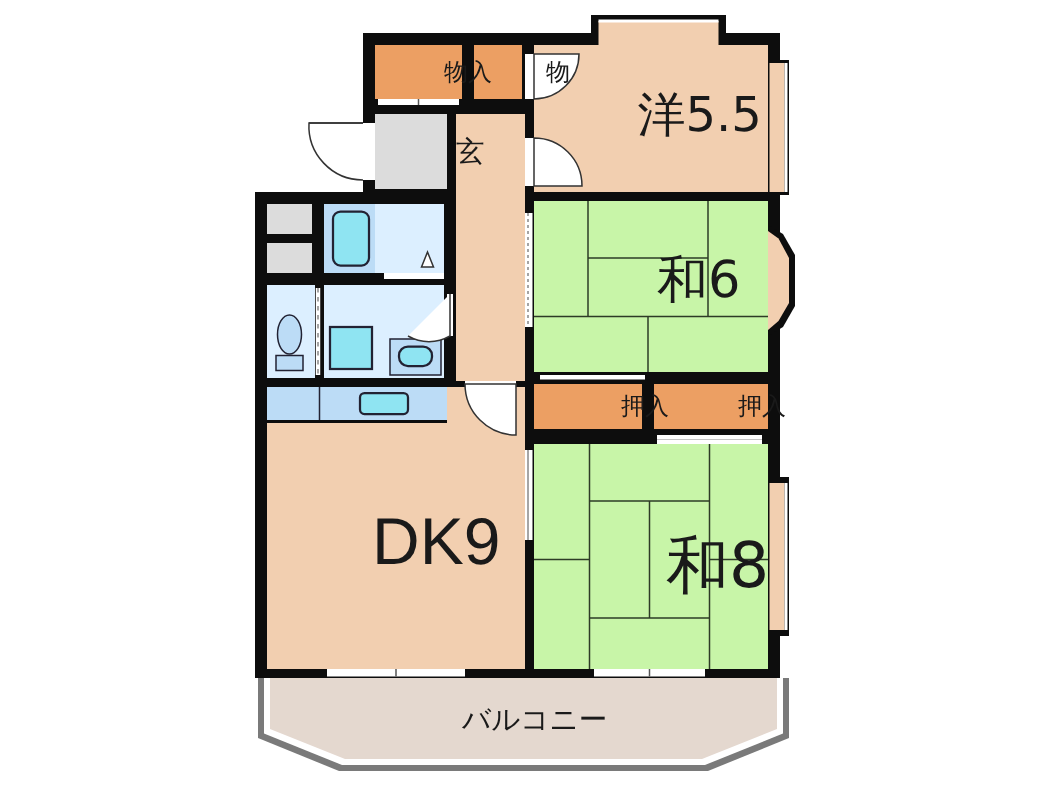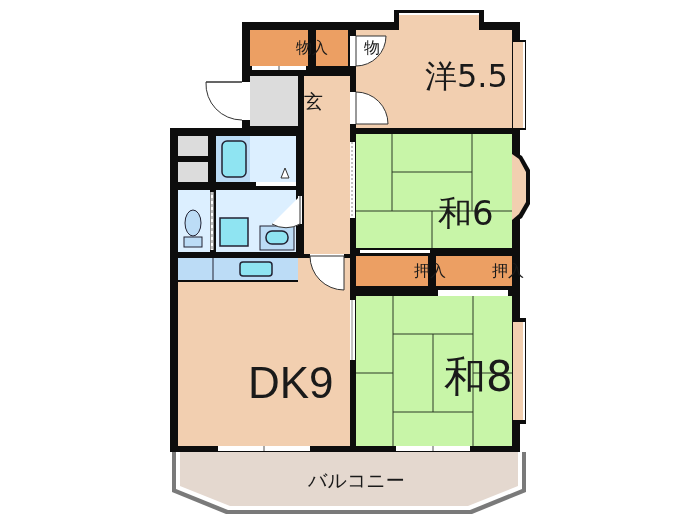--- a/index.html
+++ b/index.html
@@ -1,20 +1,20 @@
 <!DOCTYPE html>
 <html><head>
   <meta charset="utf-8">
   <style>
     html, body { margin: 0; padding: 0; background: #ffffff; }
     body { width: 700px; height: 525px; position: relative; overflow: hidden; font-family: "DejaVu Sans", sans-serif; }
     #plan { position: absolute; left: 0; top: 0; width: 700px; height: 525px; }
     .lbl { position: absolute; color: #1a1a1a; white-space: nowrap; line-height: 1; text-align: left; padding-left: 40px; }
     .lbl-big { font-size: 38px; }
-    .lbl-dk { font-size: 44px; font-family: "Liberation Sans", sans-serif; margin-top: 21px; }
+    .lbl-dk { font-size: 44px; font-family: "Liberation Sans", sans-serif; }
     .lbl-small { font-size: 16px; }
     .lbl-genkan { font-size: 19px; }
     .lbl-balcony { font-size: 19px; }
   </style>
 </head>
 <body>
 
 <svg id="plan" viewBox="0 0 700 525" xmlns="http://www.w3.org/2000/svg">
 
   <g>
@@ -150,18 +150,18 @@
   <rect x="396" y="446" width="74" height="5" fill="#ffffff"></rect>
   <line x1="433" y1="446" x2="433" y2="451" stroke="#555" stroke-width="1"></line>
 
   <rect x="438" y="293" width="70" height="3" fill="#ffffff"></rect>
 </svg>
 
 <div class="lbl lbl-small" style="left:256px; top:40px;">物入</div>
 <div class="lbl lbl-small" style="left:324px; top:40px;">物</div>
 <div class="lbl lbl-big" style="left:385px; top:60px; font-size:32px;">洋5.5</div>
 <div class="lbl lbl-genkan" style="left:264px; top:92px;">玄</div>
-<div class="lbl lbl-big" style="left:398px; top:170px; font-size:34px;margin-top:26px;">和6</div>
+<div class="lbl lbl-big" style="left:398px; top:170px; font-size:34px;">和6</div>
 <div class="lbl lbl-small" style="left:374px; top:263px;">押入</div>
 <div class="lbl lbl-small" style="left:452px; top:263px;">押入</div>
 <div class="lbl lbl-dk" style="left:208px; top:340px;">DK9</div>
 <div class="lbl lbl-big" style="left:404px; top:356px; font-size:42px;">和8</div>
 <div class="lbl lbl-balcony" style="left:268px; top:471px;">バルコニー</div>
 
 </body></html>

